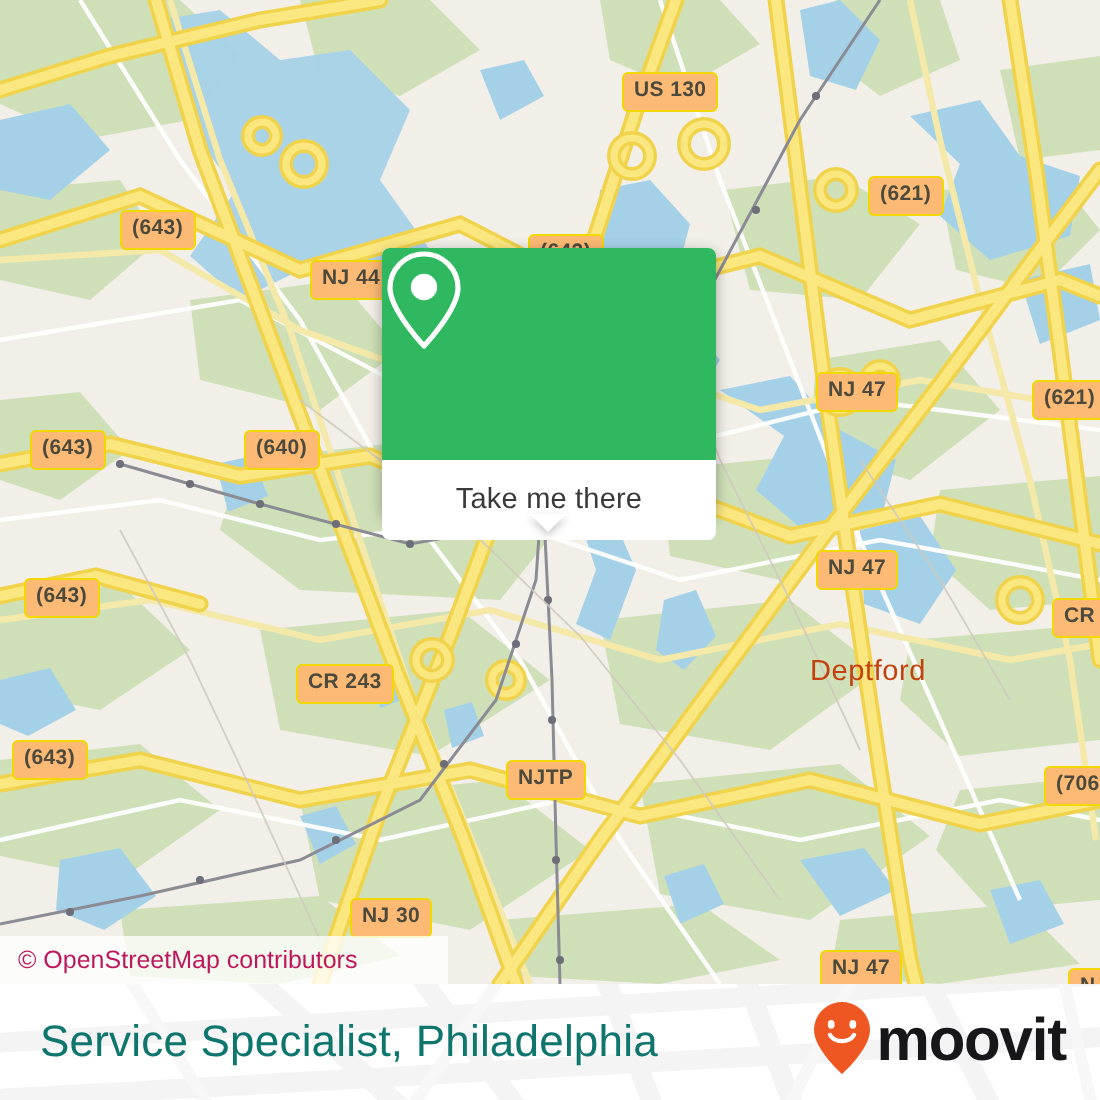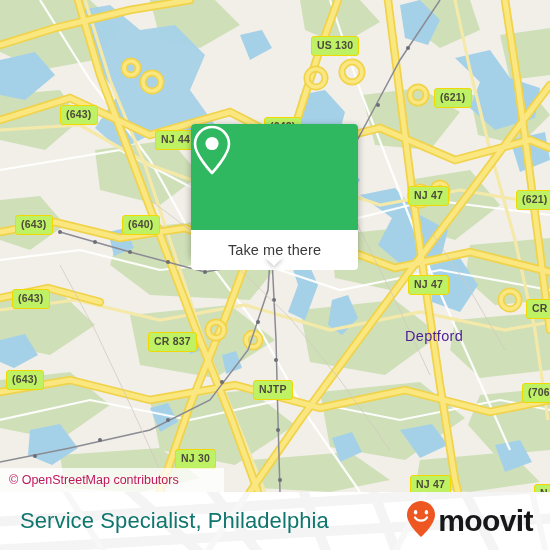--- a/index.html
+++ b/index.html
@@ -17,36 +17,36 @@
     position: absolute; left: 0; top: 0;
     width: 550px; height: 492px;
     background: #f2efe9;
     overflow: hidden;
   }
   #map svg { position: absolute; left: 0; top: 0; }
 
   
   .shield {
     position: absolute;
-    background: #bef264;
+    background: #fdba74;
     border: 1.6px solid #f0d800;
     border-radius: 3px;
     color: #4c4a3d;
     font-size: 10.5px;
     font-weight: bold;
     line-height: 1;
     padding: 3px 5px 4px 5px;
     white-space: nowrap;
     letter-spacing: .2px;
     font-family: "Liberation Sans", sans-serif;
   }
 
   .city-label {
     position: absolute;
-    color: #4c1d95;
+    color: #c2410c;
     font-size: 14.5px;
     letter-spacing: .3px;
     white-space: nowrap;
     font-family: "Liberation Sans", sans-serif;
   }
   .city-label.muted { color: #6b6a6c; }
 
   
   #attribution {
     position: absolute;
@@ -324,21 +324,21 @@
     <div class="shield" style="left:155px; top:130px;text-align:center;">NJ 44</div>
     <div class="shield" style="left:264px; top:117px;">(642)</div>
     <div class="shield" style="left:434px; top:88px;">(621)</div>
     <div class="shield" style="left:408px; top:186px;">NJ 47</div>
     <div class="shield" style="left:516px; top:190px;">(621)</div>
     <div class="shield" style="left:15px;  top:215px;">(643)</div>
     <div class="shield" style="left:122px; top:215px;">(640)</div>
     <div class="shield" style="left:12px;  top:289px;">(643)</div>
     <div class="shield" style="left:408px; top:275px;">NJ 47</div>
     <div class="shield" style="left:526px; top:299px;">CR 5</div>
-    <div class="shield" style="left:148px; top:332px;">CR 837</div>
+    <div class="shield" style="left:148px; top:332px;">CR 243</div>
     <div class="shield" style="left:6px;   top:370px;">(643)</div>
     <div class="shield" style="left:253px; top:380px;">NJTP</div>
     <div class="shield" style="left:522px; top:383px;">(706)</div>
     <div class="shield" style="left:175px; top:449px;">NJ 30</div>
     <div class="shield" style="left:282px; top:478px;margin-top:32px;">CR 553</div>
     <div class="shield" style="left:410px; top:475px;">NJ 47</div>
     <div class="shield" style="left:534px; top:484px;">NJ 4</div>
 
     <div id="attribution">
       <span>© OpenStreetMap contributors</span>

